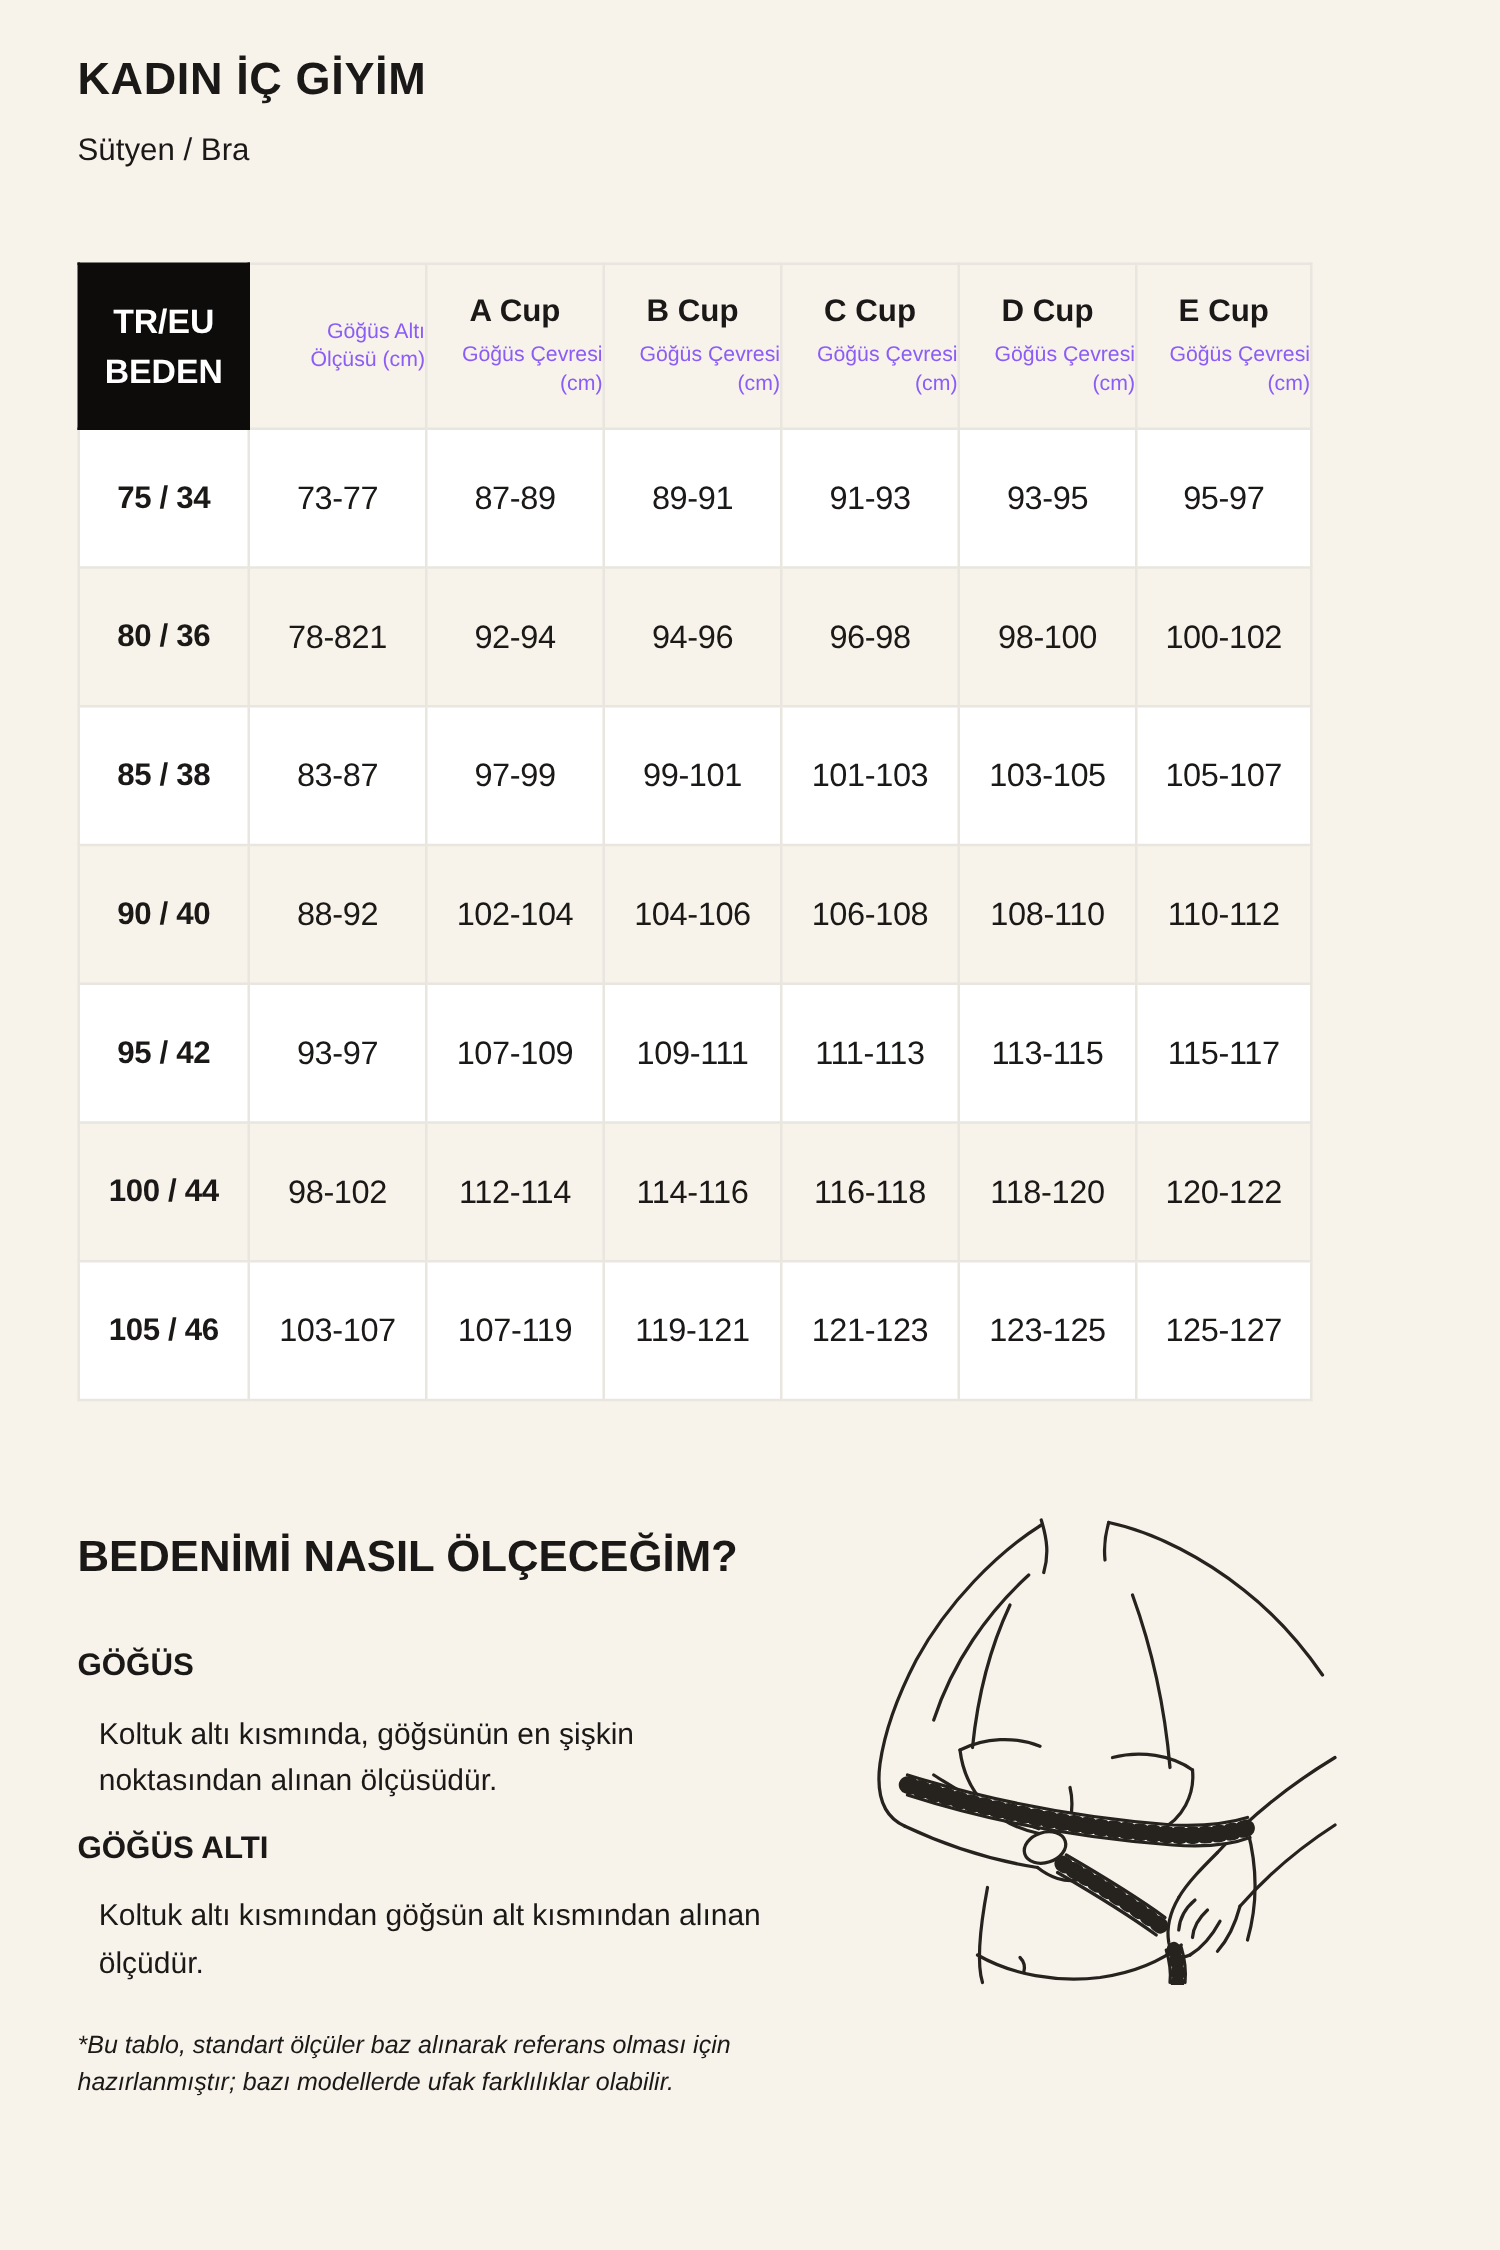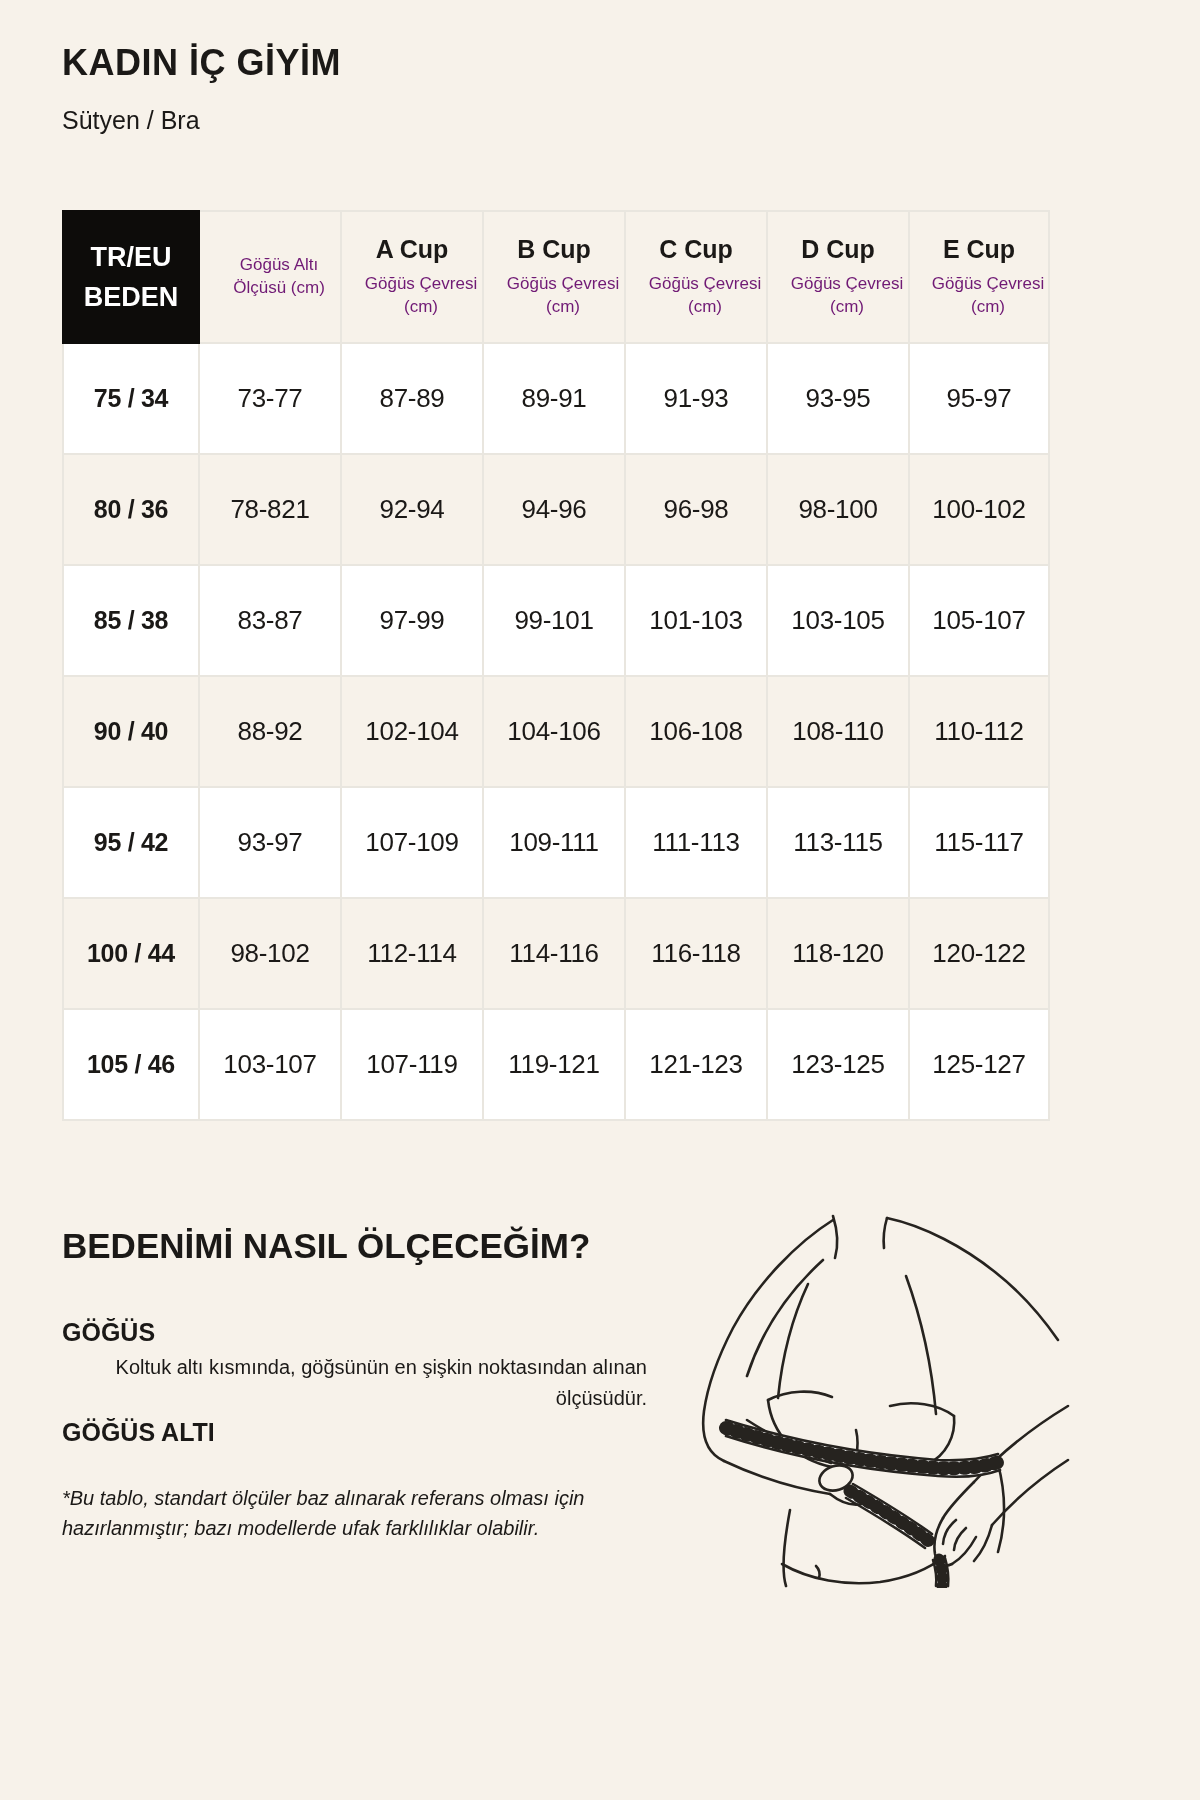--- a/index.html
+++ b/index.html
@@ -37,31 +37,31 @@
     text-align:center;vertical-align:middle;padding:0;
   }
   .size-table thead th{height:132px;background:var(--background);font-weight:normal;}
   .size-table th.corner{
     background:var(--header-black);color:#fff;
     font-size:27px;font-weight:bold;line-height:1.5;
     border-color:var(--header-black);
   }
   .cup-name{font-size:25px;font-weight:bold;margin:0 0 9px;}
   .cup-sub{
-    font-size:17px;color:#701a75;line-height:1.35;
-    text-align:center;padding:0 0 0 18px;
+    font-size:17px;color:#8b5cf6;line-height:1.35;
+    text-align:right;padding:0 0 0 18px;
   }
   .size-table tbody td{height:111px;font-size:26px;letter-spacing:-.3px;}
   .size-table tbody tr:nth-child(odd) td{background:var(--card-white);}
   .size-table tbody tr:nth-child(even) td{background:var(--background);}
   .size-table td.size-cell{font-weight:bold;font-size:25px;}
   .guide{position:absolute;left:62px;top:1226px;width:585px;}
   .guide-heading{font-size:35px;font-weight:bold;margin:0 0 48px;}
   .guide-sub{font-size:25px;font-weight:bold;margin:0;line-height:1.5;}
-  .guide-body{font-size:20px;line-height:1.55;margin:0;text-align:right;}
+  .guide-body{font-size:24px;line-height:1.55;margin:17px;}
   .guide-footnote{
     font-style:italic;font-size:20px;line-height:1.5;margin:32px 0 0;
   }
   .figure{position:absolute;left:640px;top:1168px;width:430px;height:420px;}
 </style>
 </head>
 <body>
 
 <div class="page">
 
@@ -180,20 +180,21 @@
       <td>125-127</td>
     </tr>
   </tbody>
   </table>
 
   <section class="guide">
     <h2 class="guide-heading">BEDENİMİ NASIL ÖLÇECEĞİM?</h2>
     <h3 class="guide-sub">GÖĞÜS</h3>
     <p class="guide-body">Koltuk altı kısmında, göğsünün en şişkin noktasından alınan ölçüsüdür.</p>
     <h3 class="guide-sub">GÖĞÜS ALTI</h3>
+    <p class="guide-body">Koltuk altı kısmından göğsün alt kısmından alınan ölçüdür.</p>
     <p class="guide-footnote">*Bu tablo, standart ölçüler baz alınarak referans olması için hazırlanmıştır; bazı modellerde ufak farklılıklar olabilir.</p>
   </section>
 
   <svg class="figure" viewBox="0 0 430 420" width="430" height="420" aria-hidden="true">
     <g stroke="#26231f" stroke-width="2.6" fill="none" stroke-linecap="round" stroke-linejoin="round">
 
       <g>
         <path d="M193,48 C198,64 199,76 195,90"></path>
         <path d="M247,50 C244,60 243,70 244,80"></path>
         <path d="M247,50 C285,58 325,80 355,104 C378,122 400,146 418,172"></path>

